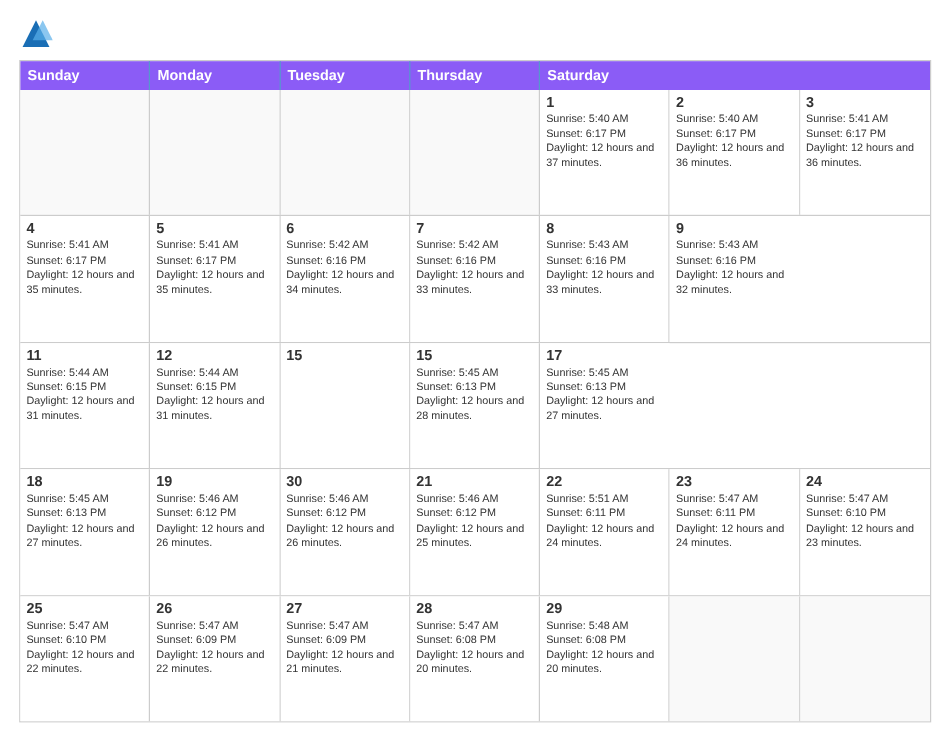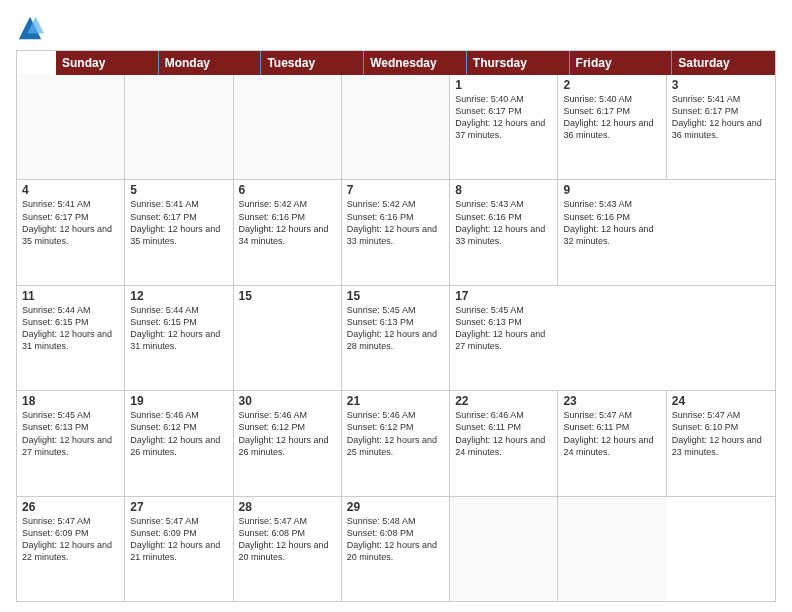--- a/index.html
+++ b/index.html
@@ -63,22 +63,21 @@
     }
     .calendar {
       flex: 1;
       display: flex;
       flex-direction: column;
       border: 1px solid #ccc;
     }
     .cal-header-row {
       display: grid;
       grid-template-columns: repeat(7, 1fr);
-      background: #7f1d1d;
-      margin-left: 39px;
+      background: #8b5cf6;
     }
     .cal-header-cell {
       color: #fff;
       font-size: 12px;
       font-weight: bold;
       padding: 5px 6px;
       border-right: 1px solid #5599cc;
       text-align: left;
     }
     .cal-header-cell:last-child {
@@ -145,23 +144,21 @@
       <div class="month-year"></div>
       <div class="location"></div>
     </div>
   </div>
 
   <div class="calendar">
     <div class="cal-header-row">
     <div class="cal-header-cell">Sunday</div>
         <div class="cal-header-cell">Monday</div>
         <div class="cal-header-cell">Tuesday</div>
-        <div class="cal-header-cell">Wednesday</div>
         <div class="cal-header-cell">Thursday</div>
-        <div class="cal-header-cell">Friday</div>
         <div class="cal-header-cell">Saturday</div>
       </div>
     <div class="cal-body">
     <div class="cal-row">
           <div class="cal-cell empty"></div>
           <div class="cal-cell empty"></div>
           <div class="cal-cell empty"></div>
           <div class="cal-cell empty"></div>
           <div class="cal-cell">
             <span class="day-num">1</span>
@@ -286,41 +283,48 @@
           </div>
           <div class="cal-cell">
             <span class="day-num">21</span>
             <div class="day-info">Sunrise: 5:46 AM
 Sunset: 6:12 PM
 Daylight: 12 hours
 and 25 minutes.</div>
           </div>
           <div class="cal-cell">
             <span class="day-num">22</span>
-            <div class="day-info">Sunrise: 6:46 AM
+            <div class="day-info">Sunrise: 5:51 AM
 Sunset: 6:11 PM
 Daylight: 12 hours
 and 24 minutes.</div>
           </div>
           <div class="cal-cell">
             <span class="day-num">23</span>
             <div class="day-info">Sunrise: 5:47 AM
 Sunset: 6:11 PM
 Daylight: 12 hours
 and 24 minutes.</div>
           </div>
           <div class="cal-cell">
             <span class="day-num">24</span>
             <div class="day-info">Sunrise: 5:47 AM
 Sunset: 6:10 PM
 Daylight: 12 hours
 and 23 minutes.</div>
           </div>
         </div>
         <div class="cal-row">
+          <div class="cal-cell">
+            <span class="day-num">25</span>
+            <div class="day-info">Sunrise: 5:47 AM
+Sunset: 6:10 PM
+Daylight: 12 hours
+and 22 minutes.</div>
+          </div>
           <div class="cal-cell">
             <span class="day-num">26</span>
             <div class="day-info">Sunrise: 5:47 AM
 Sunset: 6:09 PM
 Daylight: 12 hours
 and 22 minutes.</div>
           </div>
           <div class="cal-cell">
             <span class="day-num">27</span>
             <div class="day-info">Sunrise: 5:47 AM

